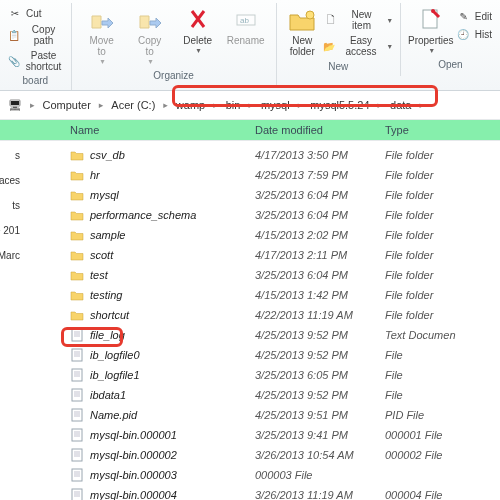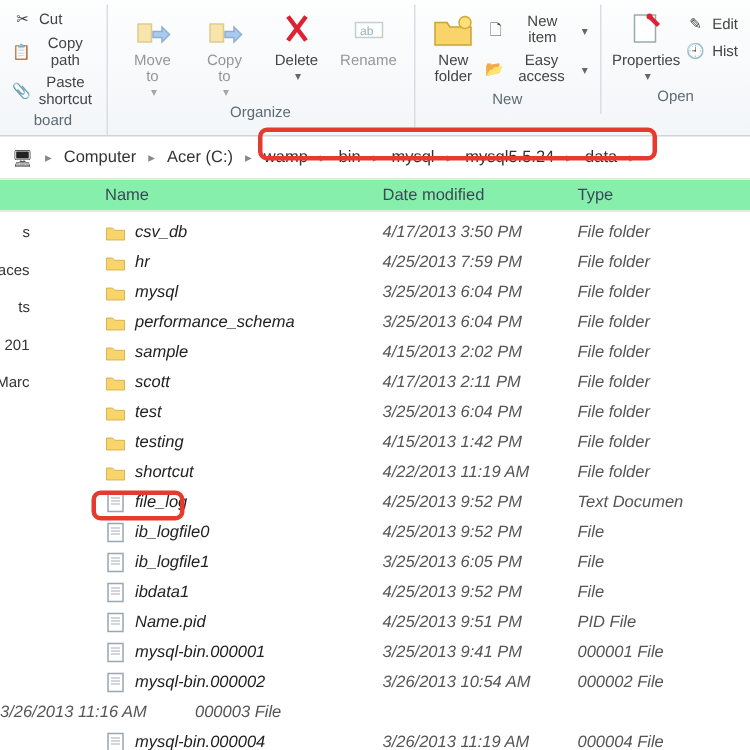--- a/index.html
+++ b/index.html
@@ -392,21 +392,29 @@
             <rect x="1" y="1" width="10" height="12"></rect>
             <path d="M3 4h6M3 6h6M3 8h6" stroke="#aab" stroke-width="0.7"></path>
           </svg>
         </span>
         <span>mysql-bin.000002</span>
       </div>
       <div class="cell-date">3/26/2013 10:54 AM</div>
       <div class="cell-type">000002 File</div>
     </div>
     <div class="row">
-      <div class="cell-date">3/26/2013 11:16 AM</div>
+      <div class="cell-name">
+        <span class="fi">
+          <svg width="12" height="14" class="file-ic">
+            <rect x="1" y="1" width="10" height="12"></rect>
+            <path d="M3 4h6M3 6h6M3 8h6" stroke="#aab" stroke-width="0.7"></path>
+          </svg>
+        </span>
+        <span>mysql-bin.000003</span>
+      </div>
       <div class="cell-type">000003 File</div>
     </div>
     <div class="row">
       <div class="cell-name">
         <span class="fi">
           <svg width="12" height="14" class="file-ic">
             <rect x="1" y="1" width="10" height="12"></rect>
             <path d="M3 4h6M3 6h6M3 8h6" stroke="#aab" stroke-width="0.7"></path>
           </svg>
         </span>

